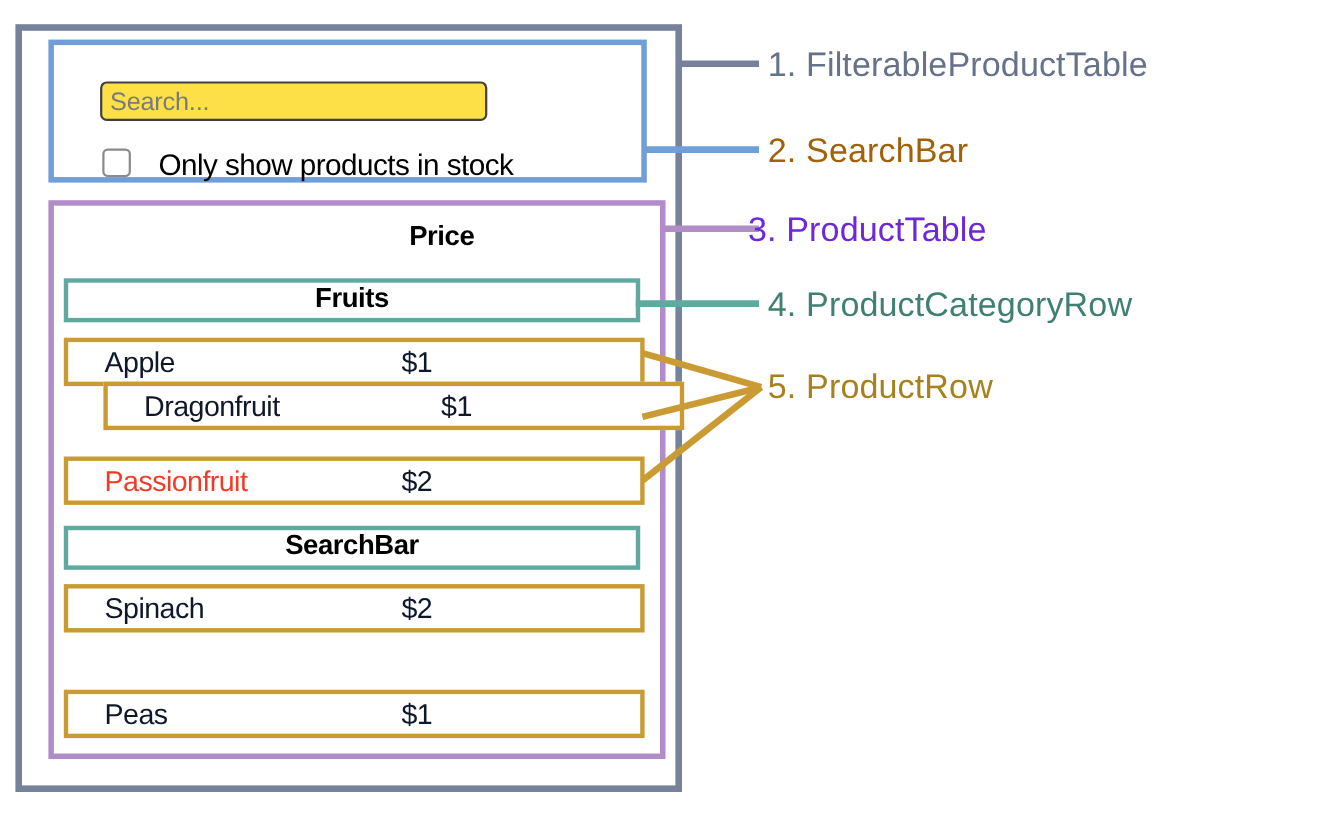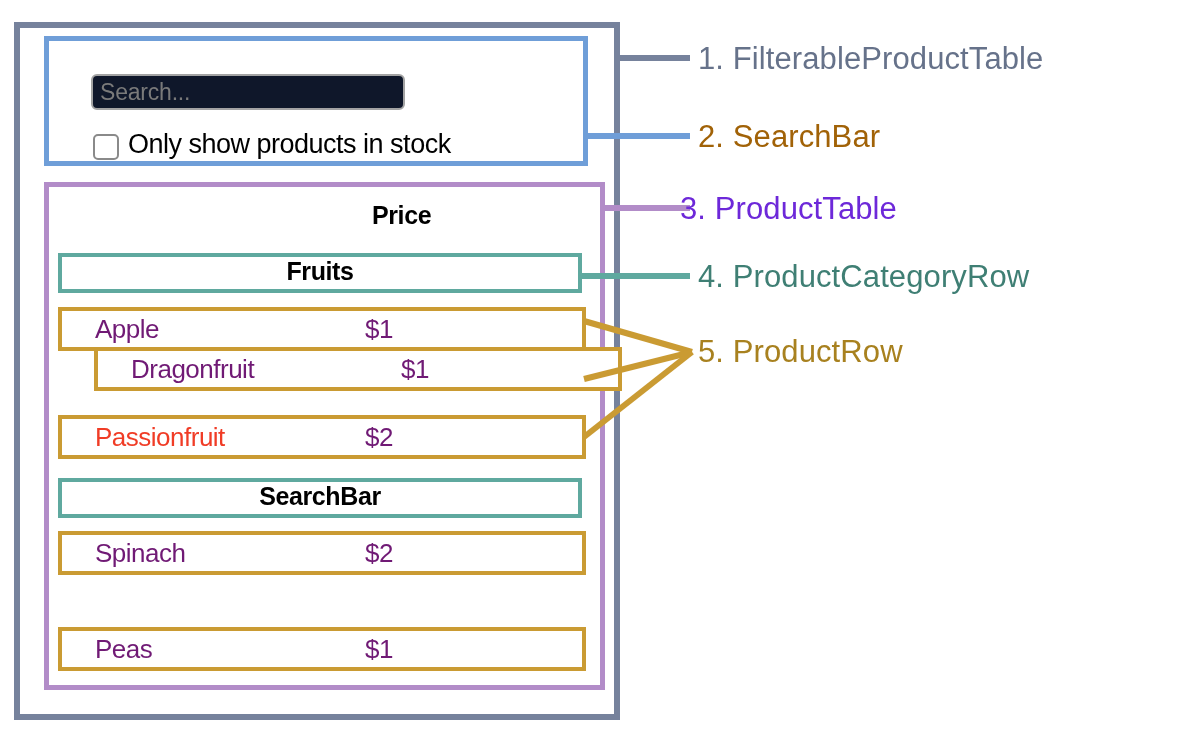--- a/index.html
+++ b/index.html
@@ -36,41 +36,41 @@
   #producttable-box {
     left: 44px; top: 182px;
     width: 561px; height: 508px;
     border: 5px solid #b28cc8;
   }
 
   
   #search-input {
     position: absolute;
     left: 91px; top: 74px;
-    width: 314px; height: 36px;
-    box-sizing: border-box;
-    border: 2px solid #a3a3a3;
+    width: 352px; height: 36px;
+    box-sizing: border-box;
+    border: 2px solid #404040;
     border-radius: 6px;
-    background: #0f172a;
+    background: #fde047;
     color: #7a7a7a;
     font-size: 23px;
     font-family: "Liberation Sans", sans-serif;
     line-height: 32px;
     padding: 0 7px;
     display: flex;
     align-items: center;
     letter-spacing: -0.2px;
   }
   #stock-row {
     position: absolute;
-    left: 93px; top: 124px;
+    left: 93px; top: 135px;
     height: 36px;
     display: flex;
-    align-items: flex-end;
-    gap: 9px;
+    align-items: flex-start;
+    gap: 25px;
   }
   #stock-checkbox {
     width: 26px; height: 26px;
     box-sizing: border-box;
     border: 2px solid #8a8a8a;
     border-radius: 5px;
     background: #ffffff;
     flex: 0 0 auto;
   }
   #stock-label {
@@ -123,21 +123,21 @@
     left: 58px;
     width: 528px; height: 44px;
     box-sizing: border-box;
     border: 4px solid #ca9b33;
     background: #ffffff;
   }
   .prod-row .cell {
     position: absolute;
     top: 3px;
     font-size: 26px;
-    color: #701a75;
+    color: #0f172a;
     font-family: "Liberation Sans", sans-serif;
     letter-spacing: -0.5px;
     white-space: nowrap;
   }
   .prod-row .cell.name { left: 33px; }
   .prod-row .cell.price { left: 303px; }
   .prod-row .cell.oos { color: #f03c26; }
 
   
   .legend-item {

